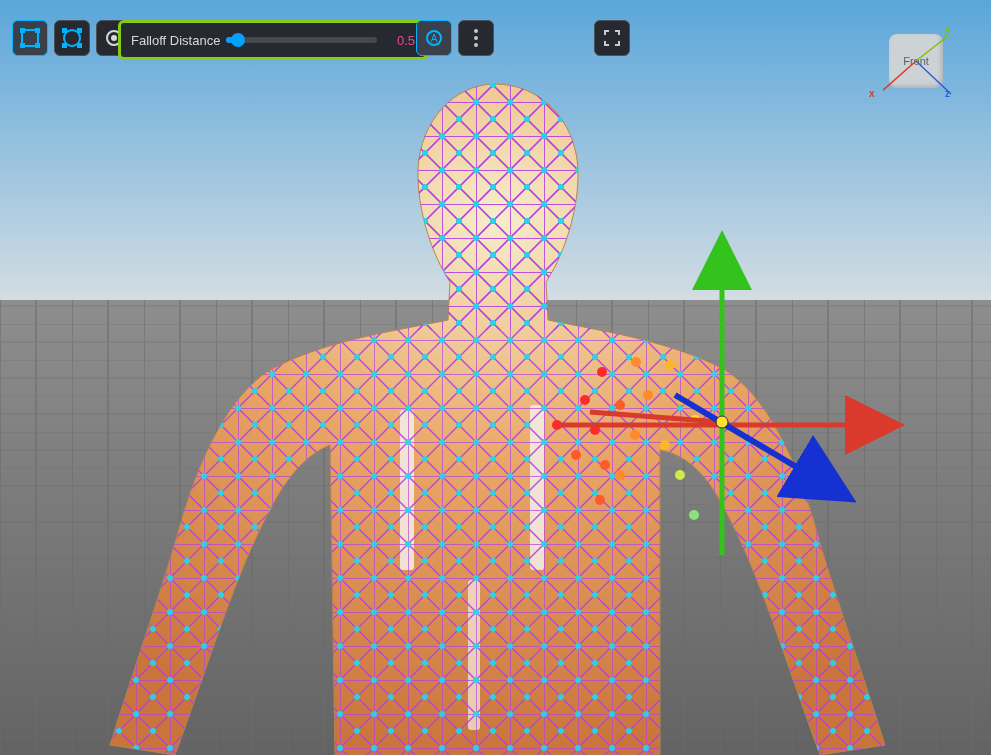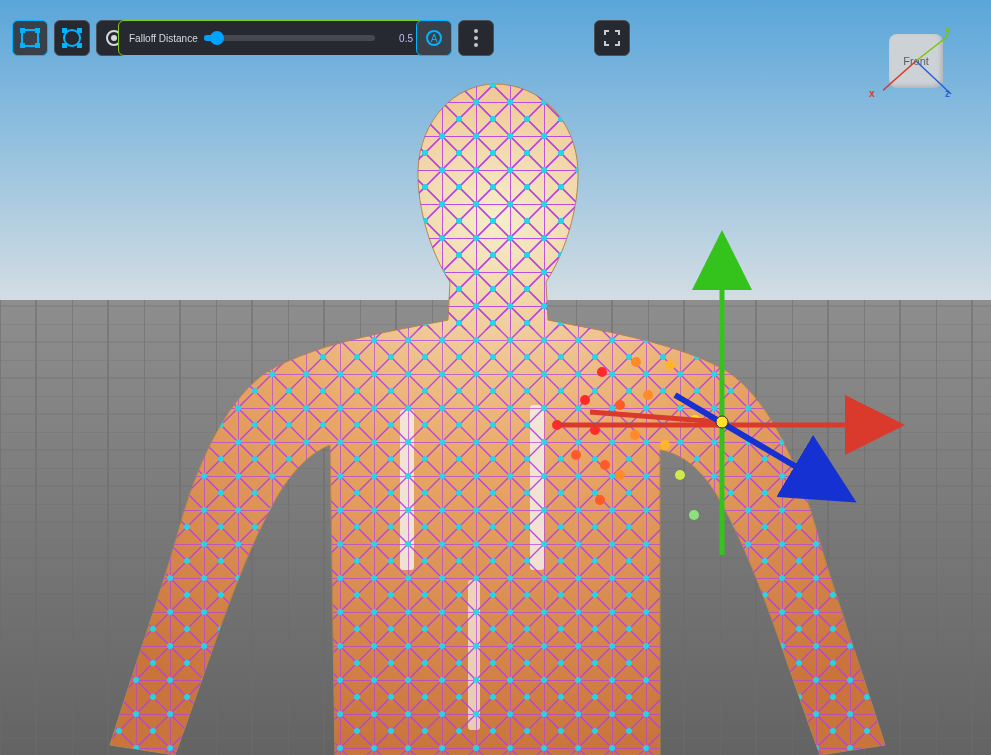--- a/index.html
+++ b/index.html
@@ -31,46 +31,46 @@
     color: #00b3ff;
   }
   .tool-button.active {
     background: #394049;
     border-color: #00b3ff;
   }
   .tool-button svg { display: block; }
   .slider-box {
     height: 34px;
     background: #262a30;
-    border: 1px solid #84cc16;
+    border: 3px solid #84cc16;
     border-radius: 6px;
     display: flex; align-items: center;
     padding: 0 10px;
     color: #d7d9dc;
-    font-size: 10px;
+    font-size: 13px;
   }
   .slider-label { margin-right: 6px; white-space: nowrap; }
   .slider-track {
     position: relative;
     flex: 1;
     height: 6px;
     background: #45494f;
     border-radius: 3px;
   }
   .slider-fill {
     position: absolute; left:0; top:0; height:100%;
     background: #00a2ff;
     border-radius: 3px;
   }
   .slider-thumb {
     position: absolute; top: 50%; transform: translate(-50%, -50%);
     width: 14px; height: 14px; border-radius: 50%;
     background: #00a2ff;
   }
-  .slider-value { margin-left: 10px; color:#c4b5fd; }
+  .slider-value { margin-left: 10px; color:#ec4899; }
   .percent-label { margin-left: 6px; color: #ccc; }
   
   .axis-widget {
     position: absolute;
     top: 28px; right: 28px;
     width: 80px; height: 80px;
     z-index: 15;
   }
   .axis-cube {
     position: absolute; left: 6px; top: 6px;

